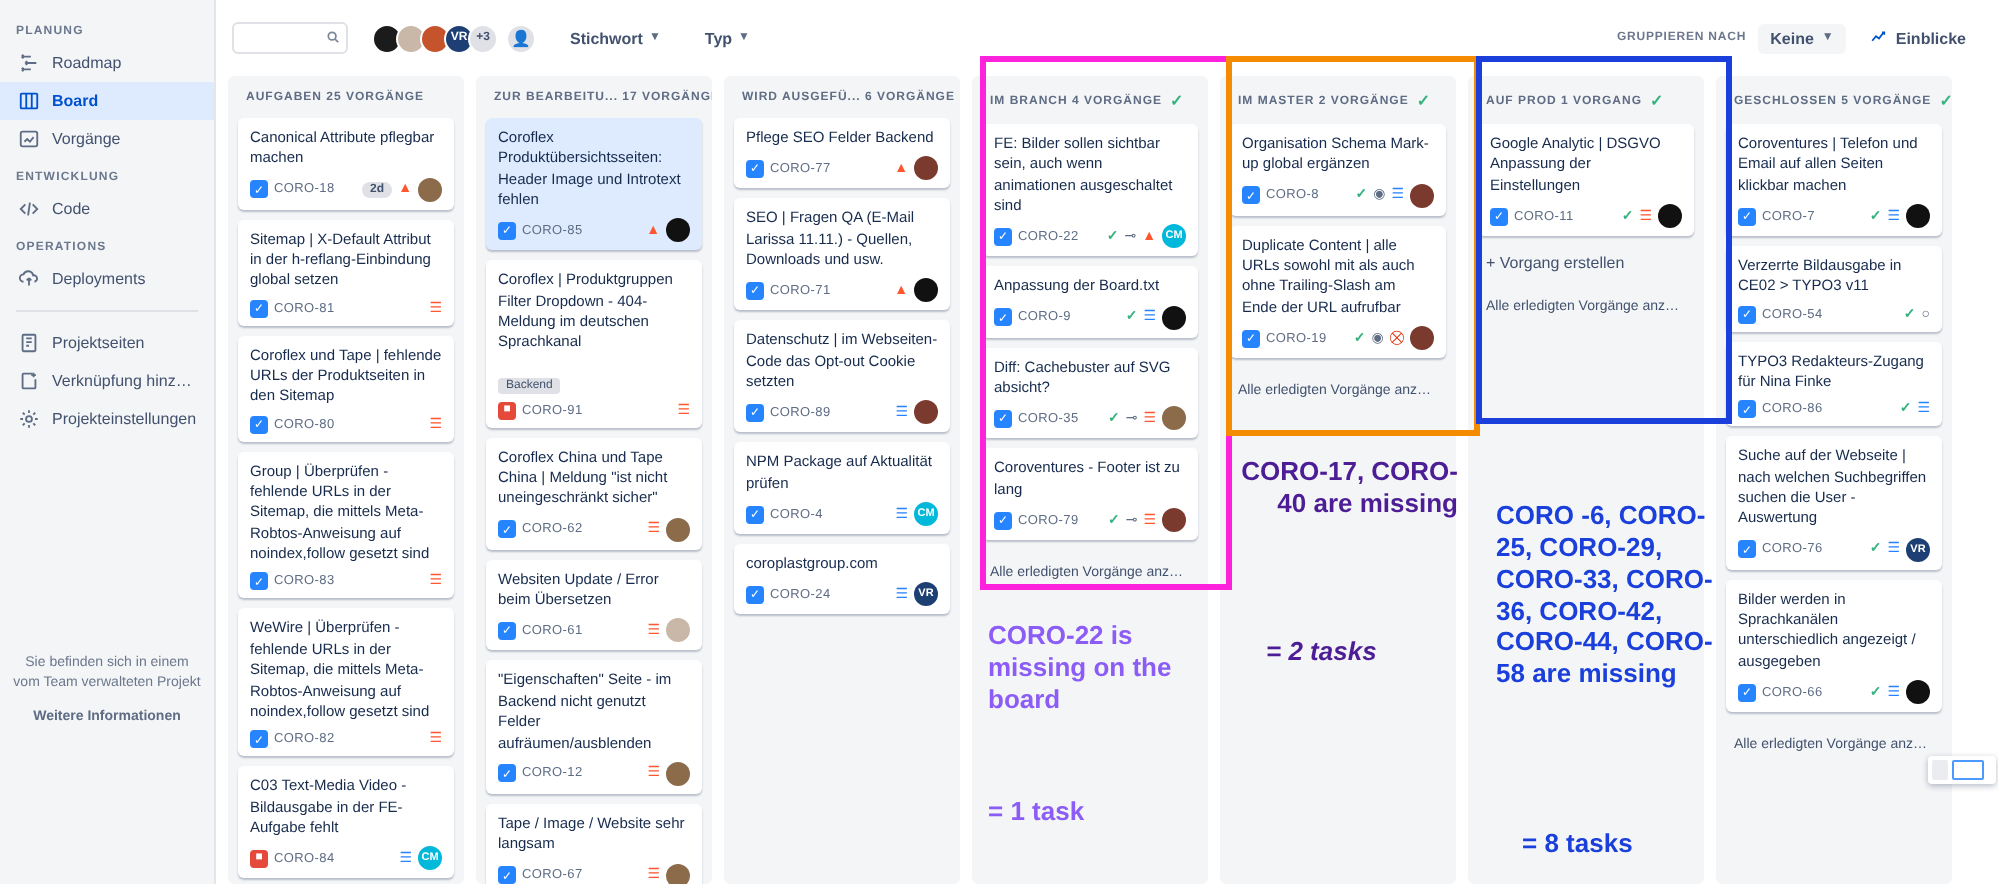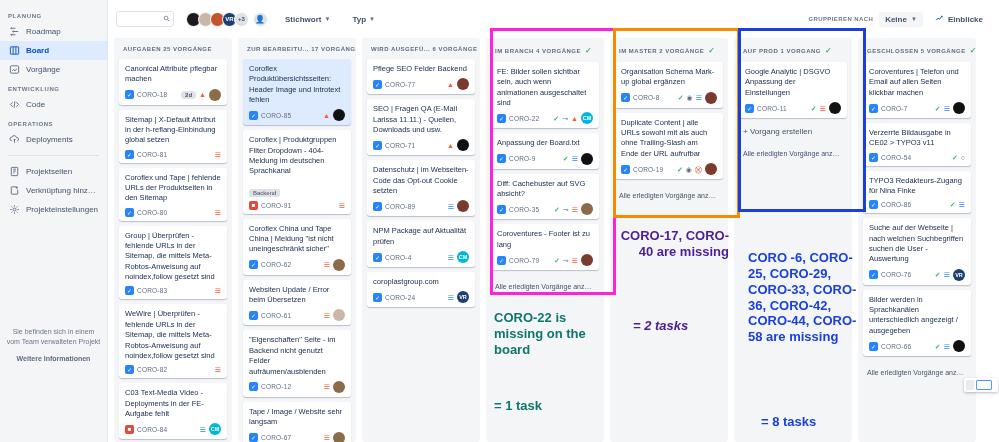--- a/index.html
+++ b/index.html
@@ -134,21 +134,21 @@
     text-align: center; font-size: 7px; color: #42526e; padding: 8px 4px;
     white-space: nowrap; overflow: hidden; text-overflow: ellipsis;
   }
 
   
   .hl { position: absolute; pointer-events: none; }
   .hl-magenta { border: 3px solid #ff22dd; }
   .hl-orange  { border: 3px solid #f58b00; }
   .hl-blue    { border: 3px solid #1a3fdb; }
   .note { position: absolute; font-weight: bold; line-height: 1.22; pointer-events: none; }
-  .note-magenta { color: #0f766e; }
+  .note-magenta { color: #8b5cf6; }
   .note-orange  { color: #4c1d95; text-align: right; }
   .note-blue    { color: #1a3fdb; }
 
   .scroll-thumb {
     position: absolute; right: 1px; bottom: 50px; width: 34px; height: 14px;
     background: #fff; border-radius: 2px; box-shadow: 0 1px 3px rgba(9,30,66,.3);
     display: flex; align-items: center; gap: 2px; padding: 2px;
   }
   .scroll-thumb i { display:block; width: 8px; height: 10px; background: #ebecf0; border-radius:1px; }
   .scroll-thumb i.act { border: 1.5px solid #4c9aff; background: #fff; width: 16px; }
@@ -337,21 +337,21 @@
           <div class="card">
             <div class="card-title">WeWire | Überprüfen - fehlende URLs in der Sitemap, die mittels Meta-Robtos-Anweisung auf noindex,follow gesetzt sind</div>
             <div class="card-foot">
               <span class="type-ico t-task">✓</span>
               <span class="key">CORO-82</span>
               <span class="f-space"></span>
               <span class="mini m-prio-highest">☰</span>
             </div>
           </div>
           <div class="card">
-            <div class="card-title">C03 Text-Media Video - Deployments in der FE-Aufgabe fehlt</div>
+            <div class="card-title">C03 Text-Media Video - Bildausgabe in der FE-Aufgabe fehlt</div>
             <div class="card-foot">
               <span class="type-ico t-bug">■</span>
               <span class="key">CORO-84</span>
               <span class="f-space"></span>
               <span class="mini m-prio-blue">☰</span>
               <span class="cav" style="background: rgb(0, 184, 217);">CM</span>
             </div>
           </div>
         </div>
         <div class="col">

